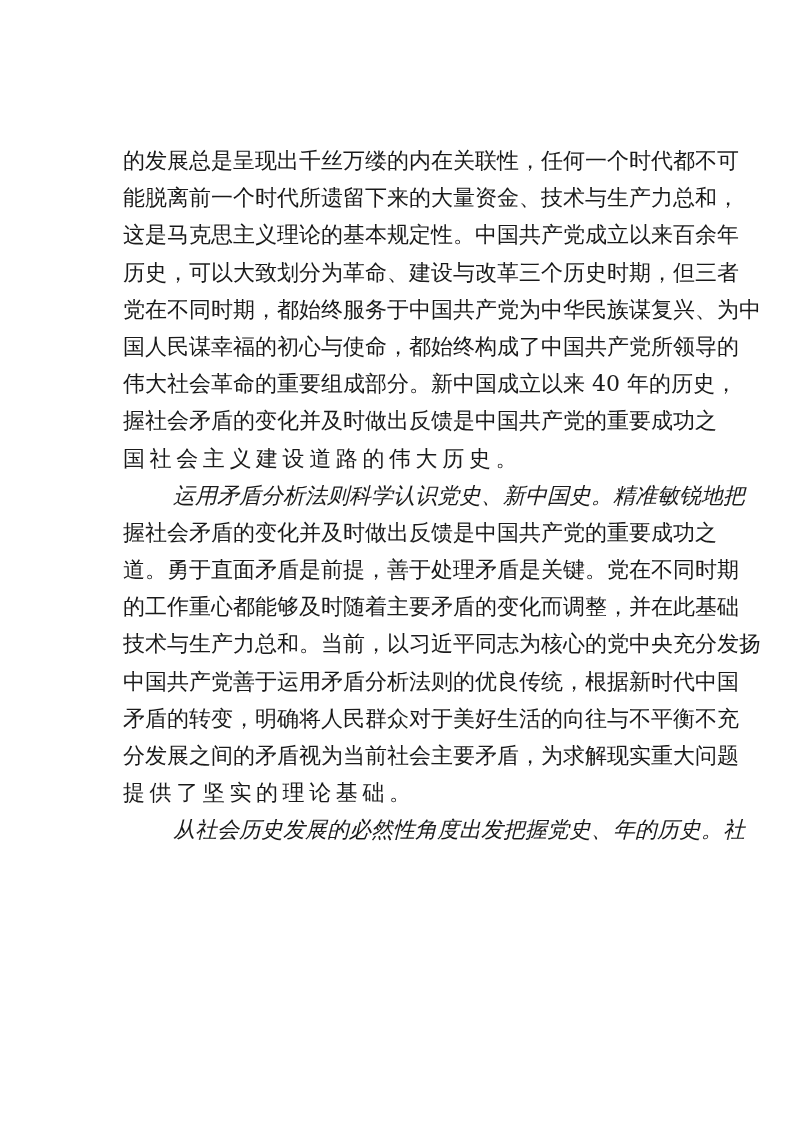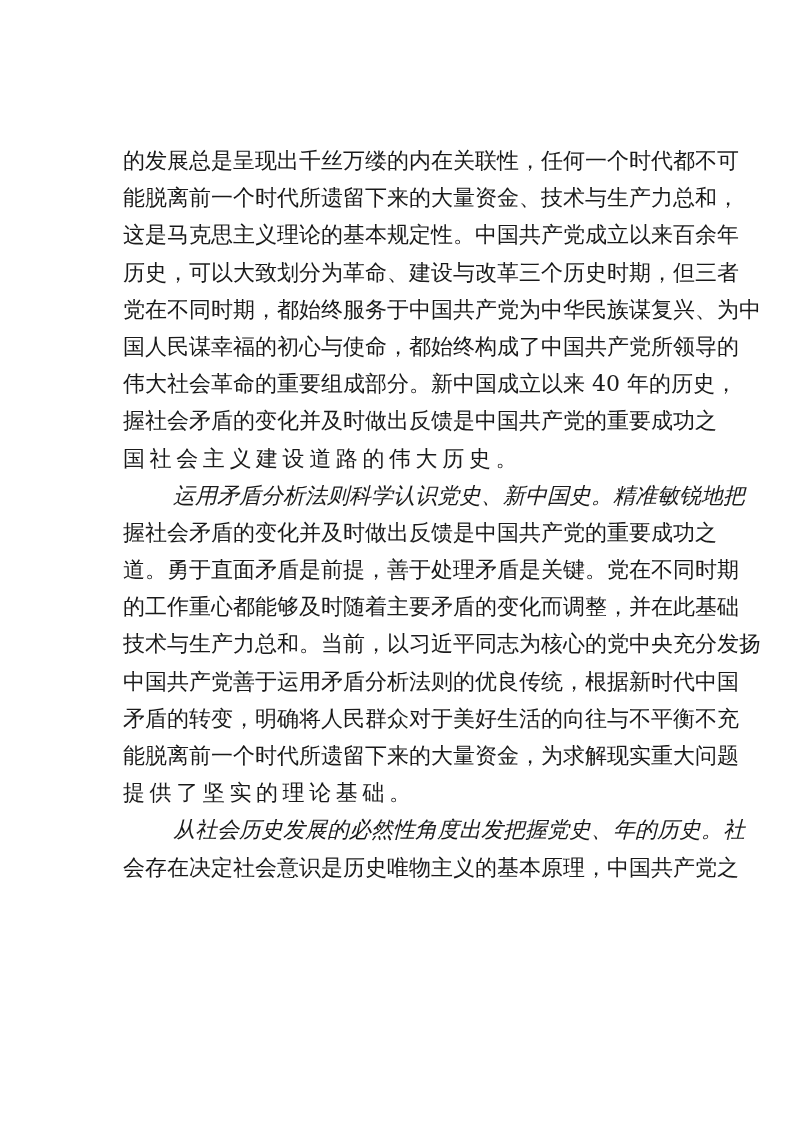--- a/index.html
+++ b/index.html
@@ -58,21 +58,20 @@
   </div>
 
   <div>
     <div class="line indent">运用矛盾分析法则科学认识党史、新中国史。精准敏锐地把</div>
     <div class="line">握社会矛盾的变化并及时做出反馈是中国共产党的重要成功之</div>
     <div class="line">道。勇于直面矛盾是前提，善于处理矛盾是关键。党在不同时期</div>
     <div class="line">的工作重心都能够及时随着主要矛盾的变化而调整，并在此基础</div>
     <div class="line">技术与生产力总和。当前，以习近平同志为核心的党中央充分发扬</div>
     <div class="line">中国共产党善于运用矛盾分析法则的优良传统，根据新时代中国</div>
     <div class="line">矛盾的转变，明确将人民群众对于美好生活的向往与不平衡不充</div>
-    <div class="line">能脱离前一个时代所遗留下来的大量资金，为求解现实重大问题</div>
+    <div class="line">分发展之间的矛盾视为当前社会主要矛盾，为求解现实重大问题</div>
     <div class="line last">提供了坚实的理论基础。</div>
   </div>
 
   <div>
     <div class="line indent">从社会历史发展的必然性角度出发把握党史、年的历史。社</div>
-    <div class="line">会存在决定社会意识是历史唯物主义的基本原理，中国共产党之</div>
   </div>
 </div>
 
 </body></html>

